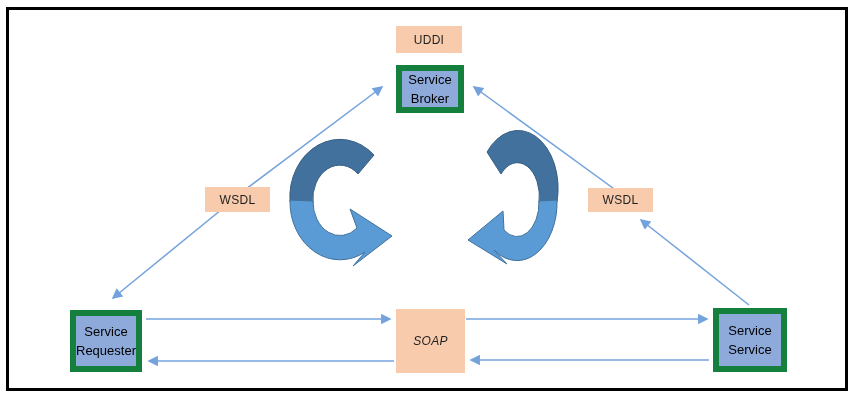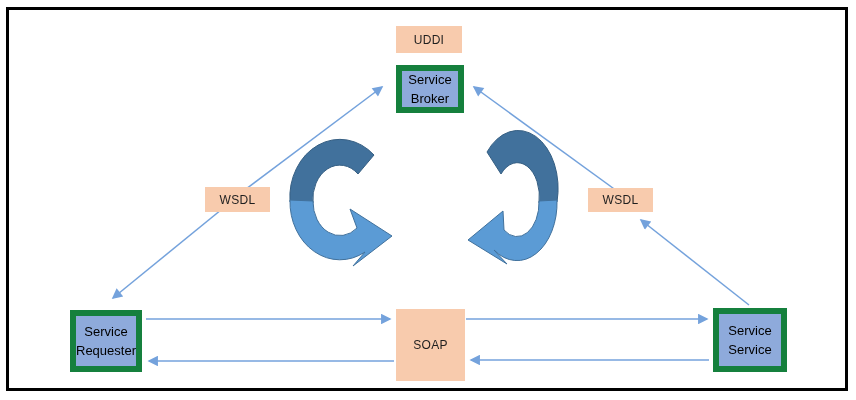--- a/index.html
+++ b/index.html
@@ -35,21 +35,21 @@
     font-size: 13px;
     line-height: 19px;
     display: flex; flex-direction: column; align-items: center; justify-content: center;
     text-align: center;
   }
   .tag-uddi       { left: 396px; top: 26px;  width: 66px; height: 27px; }
   .node-broker    { left: 396px; top: 65px;  width: 68px; height: 48px; }
   .tag-wsdl-left  { left: 205px; top: 187px; width: 65px; height: 25px; }
   .tag-wsdl-right { left: 588px; top: 188px; width: 65px; height: 24px; }
   .node-requester { left: 70px;  top: 310px; width: 72px; height: 62px; }
-  .tag-soap       { left: 396px; top: 309px; width: 69px; height: 72px; }
+  .tag-soap       { left: 396px; top: 309px; width: 69px; height: 64px; font-style: italic; }
   .node-provider  { left: 713px; top: 308px; width: 74px; height: 64px; }
 </style>
 </head>
 <body>
 
 <div class="canvas">
 
   <svg class="wires" viewBox="0 0 856 400" xmlns="http://www.w3.org/2000/svg">
     <defs>
       <marker id="ah" viewBox="0 0 10 10" refX="8.5" refY="5" markerWidth="8.5" markerHeight="7" orient="auto-start-reverse">

